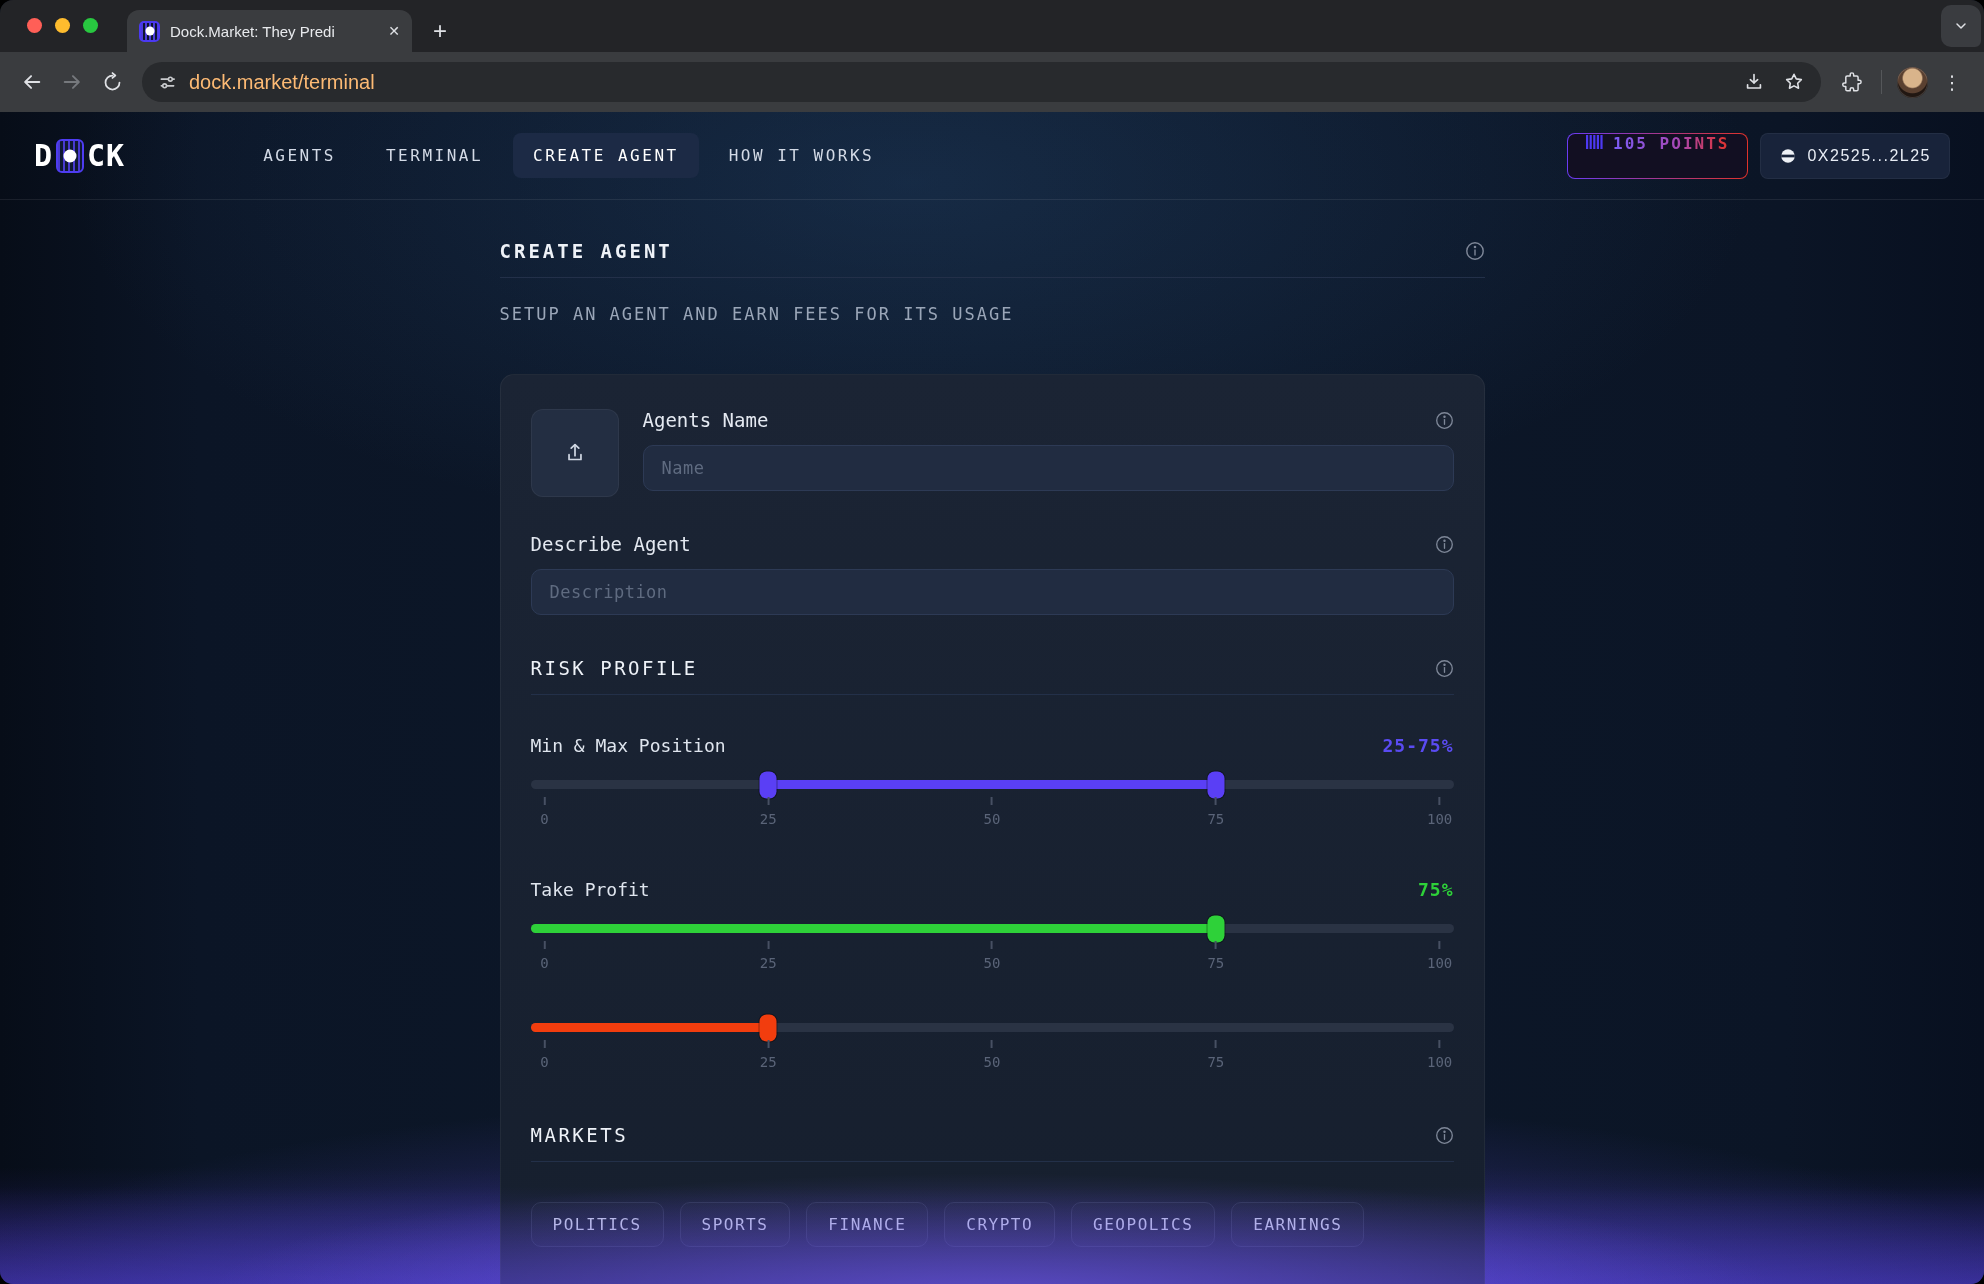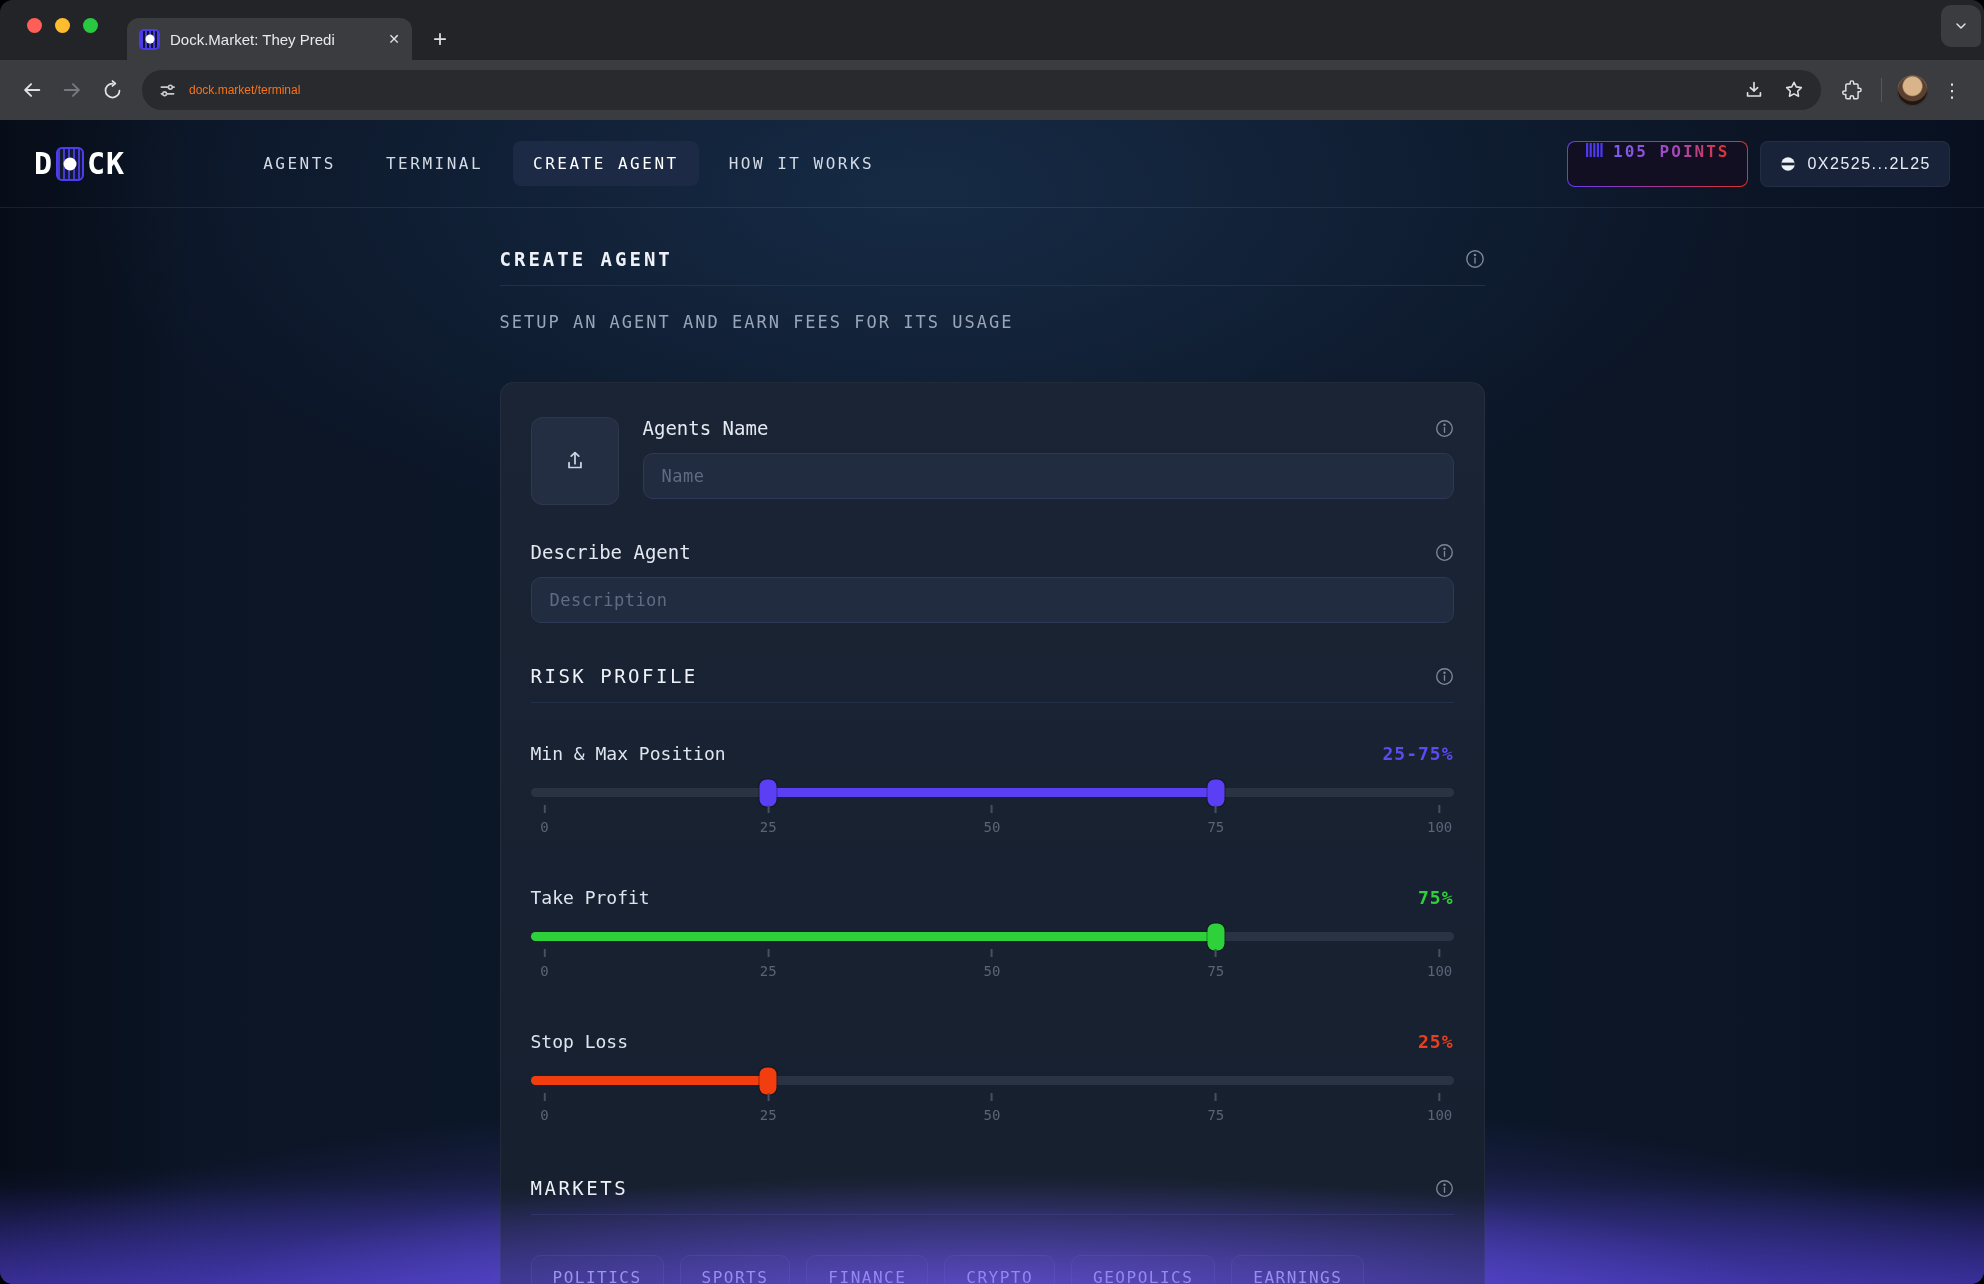--- a/index.html
+++ b/index.html
@@ -3,21 +3,21 @@
 <meta charset="utf-8">
 <style>
   * { margin:0; padding:0; box-sizing:border-box; }
   html,body { width:1984px; height:1284px; background:#000; }
   body { font-family:"Liberation Sans", sans-serif; }
 
   .window { width:1984px; height:1284px; border-radius:13px; overflow:hidden;
             display:flex; flex-direction:column; background:#0b1424; position:relative; }
 
   
-  .tabstrip { height:60px; background:#232427; display:flex; align-items:flex-end; position:relative; flex:none; }
+  .tabstrip { height:52px; background:#232427; display:flex; align-items:flex-end; position:relative; flex:none; }
   .traffic { display:flex; gap:13px; align-items:center; position:absolute; left:27px; top:18px; }
   .traffic span { width:15px; height:15px; border-radius:50%; display:block; }
   .dot-red{background:#ff5f57;} .dot-yellow{background:#febc2e;} .dot-green{background:#28c840;}
   .tab { margin-left:127px; width:285px; height:42px; background:#3a3c3f; border-radius:12px 12px 0 0;
          display:flex; align-items:center; padding:0 12px; gap:10px; }
   .favicon { width:21px; height:21px; border-radius:5px; background:#0d1430; border:2px solid #4b39f2;
              position:relative; flex:none;
              background-image:repeating-linear-gradient(90deg, rgba(86,66,248,.85) 0 2px, rgba(13,20,48,0) 2px 4px); }
   .favicon::after { content:""; position:absolute; left:50%; top:50%; width:9px; height:9px; border-radius:50%;
                     background:#fff; transform:translate(-50%,-50%); }
@@ -27,21 +27,21 @@
   .newtab-btn { width:32px; height:32px; margin:0 0 5px 12px; border:none; background:transparent; color:#dfe1e5;
                 font-size:24px; line-height:30px; border-radius:8px; }
   .tab-chevron { position:absolute; right:3px; top:5px; width:40px; height:42px; background:#3a3c40;
                  border-radius:10px 12px 6px 10px; display:flex; align-items:center; justify-content:center; }
 
   .toolbar { height:60px; background:#3a3c3f; display:flex; align-items:center; padding:0 12px; flex:none; }
   .tb-btn { width:40px; height:40px; display:flex; align-items:center; justify-content:center; border:none;
             background:transparent; border-radius:50%; flex:none; }
   .omnibox { flex:1; height:40px; background:#282a2d; border-radius:20px; margin:0 10px; display:flex;
              align-items:center; padding:0 16px; gap:12px; }
-  .url-text { color:#f97316; font-size:12px; flex:1; }
+  .url-text { color:#fdba74; font-size:20px; flex:1; }
   .omni-right { display:flex; align-items:center; gap:18px; }
   .toolbar-sep { width:1px; height:24px; background:#55575a; margin:0 10px; flex:none; }
   .avatar { width:31px; height:31px; border-radius:50%; flex:none;
             background: radial-gradient(circle at 50% 36%, #d9b48b 0 36%, #5a4030 42% 58%, #211712 62%),
                         linear-gradient(135deg,#6b4bd0,#caa34a); box-shadow:0 0 0 1px rgba(255,255,255,.15) inset; }
   .kebab { color:#dfe1e5; font-size:19px; letter-spacing:0; }
 
   
   .site { flex:1; position:relative; overflow:hidden;
     background:
@@ -349,24 +349,20 @@
                   <span class="tick-mark"></span>
                   <span class="tick-num">75</span>
                 </div>
                 <div class="tick" style="left:98.5%">
                   <span class="tick-mark"></span>
                   <span class="tick-num">100</span>
                 </div>
               </div>
             </div>
             <div class="slider-group">
-              <div class="slider-head">
-                <span class="slider-label">Stop Loss</span>
-                <span class="slider-value" style="color:#e8401f">25%</span>
-              </div>
               <div class="slider-track">
                 <div class="slider-fill" style="left:0%;width:25.75%;background:#f23d0e"></div>
                 <div class="slider-handle" style="left:25.75%;background:#f23d0e"></div>
               </div>
               <div class="slider-ticks">
                 <div class="tick" style="left:1.5%">
                   <span class="tick-mark"></span>
                   <span class="tick-num">0</span>
                 </div>
                 <div class="tick" style="left:25.75%">

